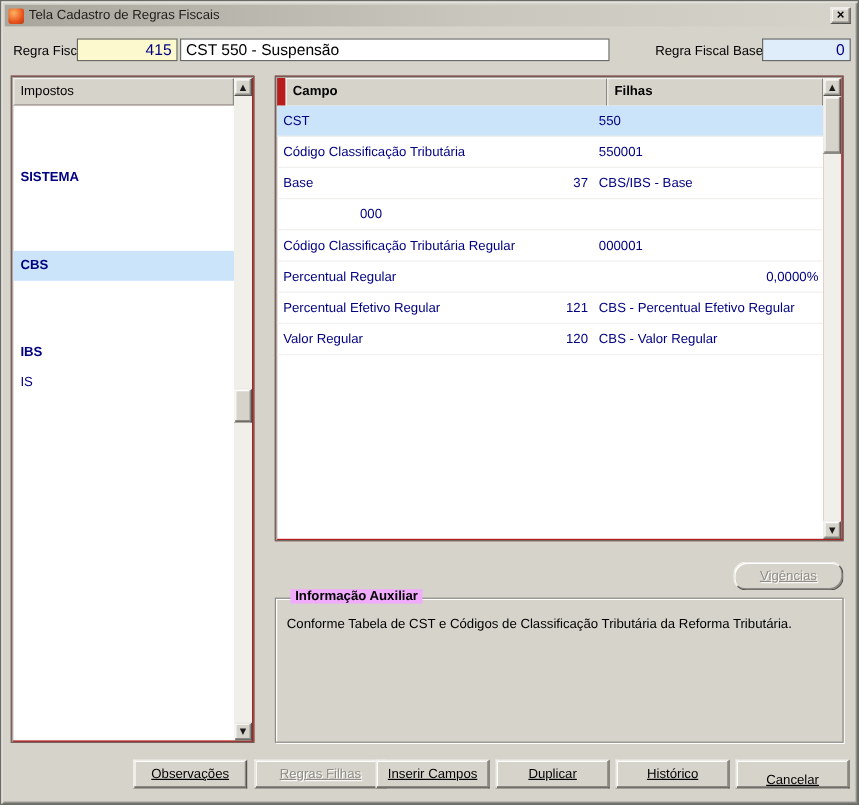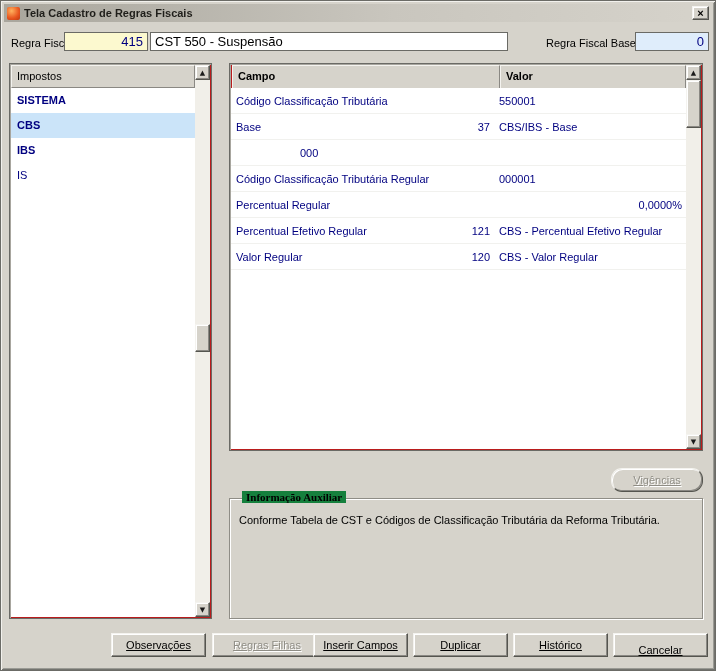--- a/index.html
+++ b/index.html
@@ -9,21 +9,21 @@
   .dialog { position:absolute; left:0; top:0; width:716px; height:671px; background:#d6d3cb;
     border:1px solid #6b6b66;
     box-shadow: inset 1px 1px 0 #f2f1ed, inset -1px -1px 0 #73736e, inset 2px 2px 0 #d6d3cb, inset -2px -2px 0 #9a9a94; }
 
   
   .titlebar { position:absolute; left:3px; top:3px; right:3px; height:18px;
     background:linear-gradient(to right,#a9a69d,#c9c6be 55%,#d6d3cb);
     display:flex; align-items:center; padding:0 3px; }
   .app-icon { width:13px; height:13px; border-radius:2px; margin-right:4px;
     background:radial-gradient(circle at 35% 30%, #ffb25e, #e8541e 60%, #b93a10); flex:0 0 auto; }
-  .win-title { font-weight:bold; color:#1f1e1a; white-space:nowrap; }
+  .win-title { font-weight:normal; color:#1f1e1a; white-space:nowrap; }
   .close-btn { margin-left:auto; width:17px; height:14px; background:#d6d3cb;
     border:1px solid; border-color:#f4f3ef #55554f #55554f #f4f3ef;
     box-shadow: inset -1px -1px 0 #8a8883, inset 1px 1px 0 #fff;
     display:flex; align-items:center; justify-content:center;
     font-weight:bold; font-size:11px; line-height:1; color:#000; cursor:default; }
 
   
   .lbl { position:absolute; color:#000; }
   .lbl-regra { left:10px; top:36px; }
   .lbl-base  { left:545px; top:36px; }
@@ -38,24 +38,24 @@
     box-shadow: inset 1px 1px 0 #a8a69f; }
   .left-panel  { left:8px;   top:62px; width:203px; height:556px; }
   .table-panel { left:228px; top:62px; width:474px; height:388px; }
 
   .col-header { background:#d6d3cb; border:1px solid; border-color:#f4f3ef #8a8883 #8a8883 #f4f3ef;
     line-height:21px; padding-left:5px; color:#000; }
   .impostos-header { position:absolute; left:1px; top:1px; right:16px; height:23px; }
 
   .ilist { position:absolute; left:1px; top:24px; right:16px; bottom:1px; background:#fff; overflow:hidden; }
   .list-item { height:25px; line-height:25px; padding-left:6px; color:#000080; white-space:nowrap; }
-  .list-item.bold { font-weight:bold; }
+  .list-item.bold { font-weight:bold;margin-top:48px; }
   .list-item.selected { background:#cbe4f9; }
 
-  .theader { position:absolute; left:2px; top:1px; right:16px; height:31px; display:flex; }
+  .theader { position:absolute; left:8px; top:1px; right:16px; height:31px; display:flex; }
   .th { font-weight:bold; }
   .th-campo { width:268px; }
   .th-valor { flex:1; }
 
   .tbody { position:absolute; left:1px; top:24px; right:16px; bottom:1px; background:#fff; overflow:hidden; }
   .trow { height:26px; display:flex; align-items:center; border-bottom:1px solid #f1f1ee; color:#000080; }
   .trow.selected { background:#cbe4f9; }
   .trow .campo { flex:0 0 199px; padding-left:5px; white-space:nowrap; overflow:visible; }
   .trow .vnum  { flex:0 0 60px; text-align:right; white-space:nowrap; }
   .trow .vdesc { flex:1; margin-left:9px; white-space:nowrap; overflow:hidden; }
@@ -84,22 +84,22 @@
   .b1 { left:110px; top:632px; width:95px; height:24px; }
   .b2 { left:211px; top:632px; width:110px; height:24px; }
   .b3 { left:312px; top:632px; width:95px; height:24px; }
   .b4 { left:412px; top:632px; width:95px; height:24px; }
   .b5 { left:512px; top:632px; width:95px; height:24px; }
   .b6 { left:612px; top:632px; width:95px; height:24px;align-items:flex-end; }
 
   
   .groupbox { position:absolute; left:228px; top:497px; width:474px; height:121px;
     border:1px solid #8f8d86; box-shadow: inset 1px 1px 0 #ffffff, 1px 1px 0 #ffffff; }
-  .groupbox .legend { position:absolute; top:-8px; left:12px; background:#15803d; padding:0 4px;
-    font-weight:bold; color:#000;font-family:Liberation Serif, serif; }
+  .groupbox .legend { position:absolute; top:-8px; left:12px; background:#f0abfc; padding:0 4px;
+    font-weight:bold; color:#000; }
   .groupbox .info-text { position:absolute; left:9px; top:14px; right:9px; color:#000; line-height:14px; }
 </style>
 </head>
 <body>
 
 <div class="dialog">
 
   <div class="titlebar">
     <div class="app-icon"></div>
     <span class="win-title">Tela Cadastro de Regras Fiscais</span>
@@ -123,23 +123,28 @@
     <div class="vscroll">
       <div class="sb-btn sb-up">▲</div>
       <div class="sb-thumb" style="top:259px; height:28px;"></div>
       <div class="sb-btn sb-down">▼</div>
     </div>
   </div>
 
   <div class="panel table-panel">
     <div class="theader">
       <div class="col-header th th-campo">Campo</div>
-      <div class="col-header th th-valor">Valor</div>
+      <div class="col-header th th-valor">Filhas</div>
     </div>
     <div class="tbody">
+      <div class="trow selected">
+        <div class="campo">CST</div>
+        <div class="vnum"></div>
+        <div class="vdesc">550</div>
+      </div>
       <div class="trow">
         <div class="campo">Código Classificação Tributária</div>
         <div class="vnum"></div>
         <div class="vdesc">550001</div>
       </div>
       <div class="trow">
         <div class="campo">Base</div>
         <div class="vnum">37</div>
         <div class="vdesc">CBS/IBS - Base</div>
       </div>

